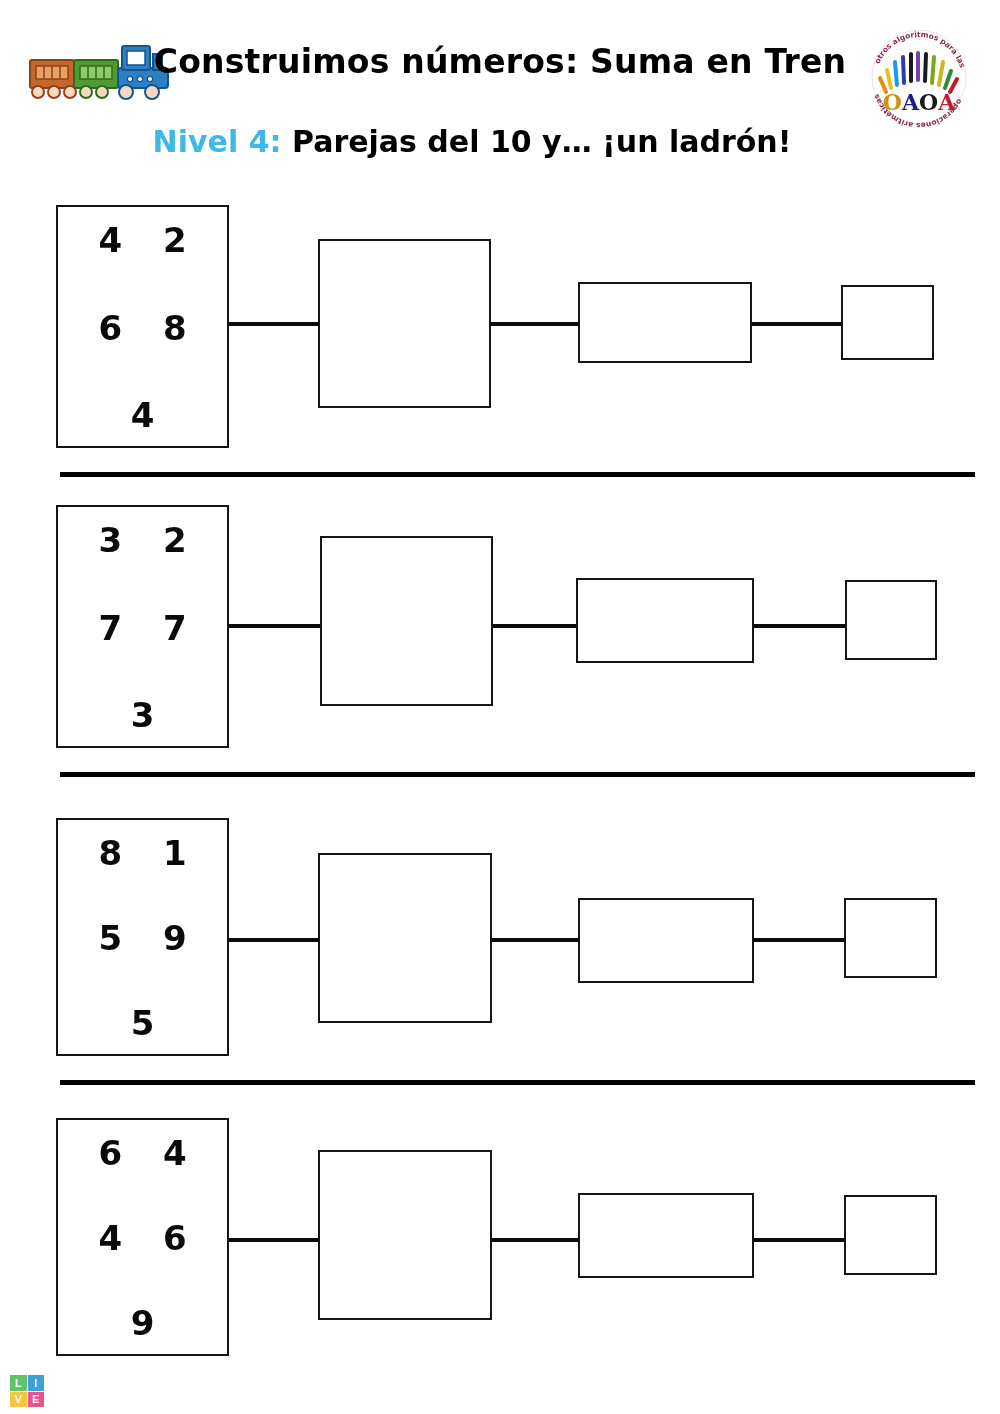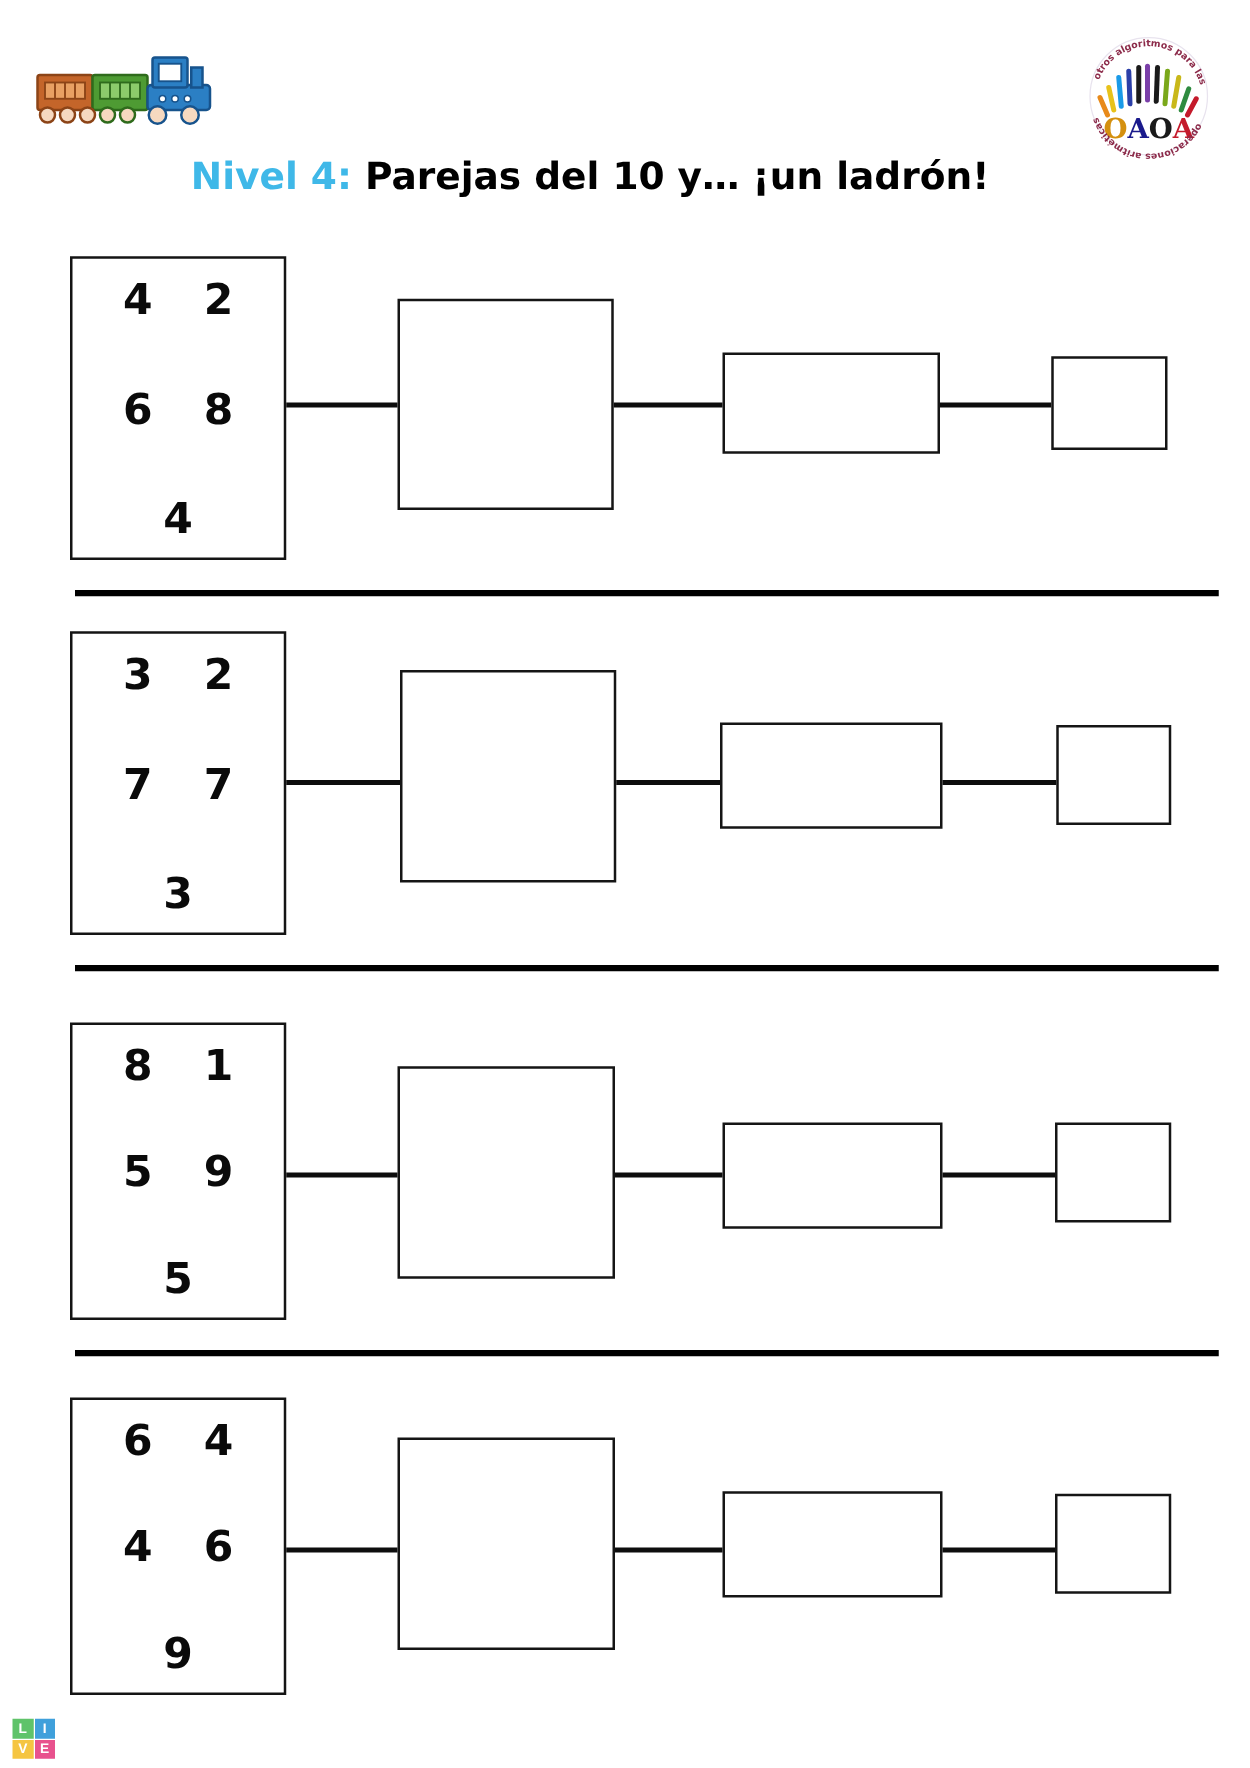--- a/index.html
+++ b/index.html
@@ -223,20 +223,21 @@
       <tspan fill="#D4900F">O</tspan><tspan fill="#1A1A8C">A</tspan><tspan fill="#1A1A1A">O</tspan><tspan fill="#C41A2B">A</tspan>
     </text>
     <text font-family="DejaVu Sans, sans-serif" font-size="7.5" font-weight="700" fill="#8C2B4A">
       <textPath href="#ringtop" startOffset="12%">otros algoritmos para las</textPath>
     </text>
     <text font-family="DejaVu Sans, sans-serif" font-size="7.5" font-weight="700" fill="#8C2B4A">
       <textPath href="#ringbot" startOffset="14%">operaciones aritméticas</textPath>
     </text>
   </svg>
 
+  <div class="title-main">Construimos números: Suma en Tren</div>
 
   <div class="title-sub">
     <span class="level">Nivel 4:</span><span> Parejas del 10 y… ¡un ladrón!</span>
   </div>
 </div>
 
 <div class="row" style="top:0;height:1414px;pointer-events:none;">
 
   <div class="numbox" style="left:56px; top:205px; width:173px; height:243px; pointer-events:auto;">
     <div class="numgrid">

